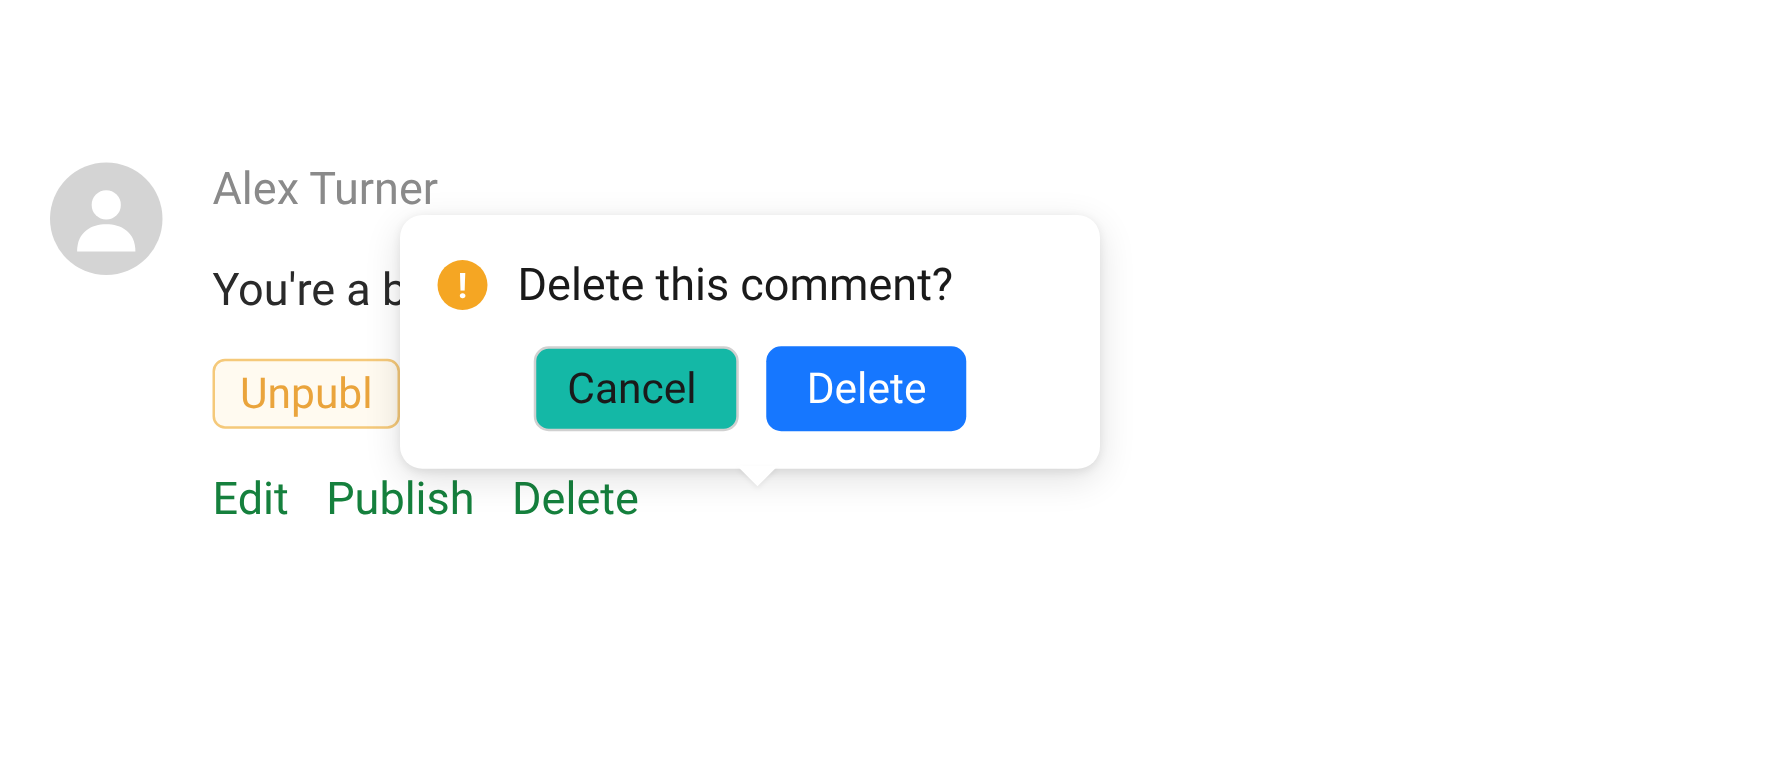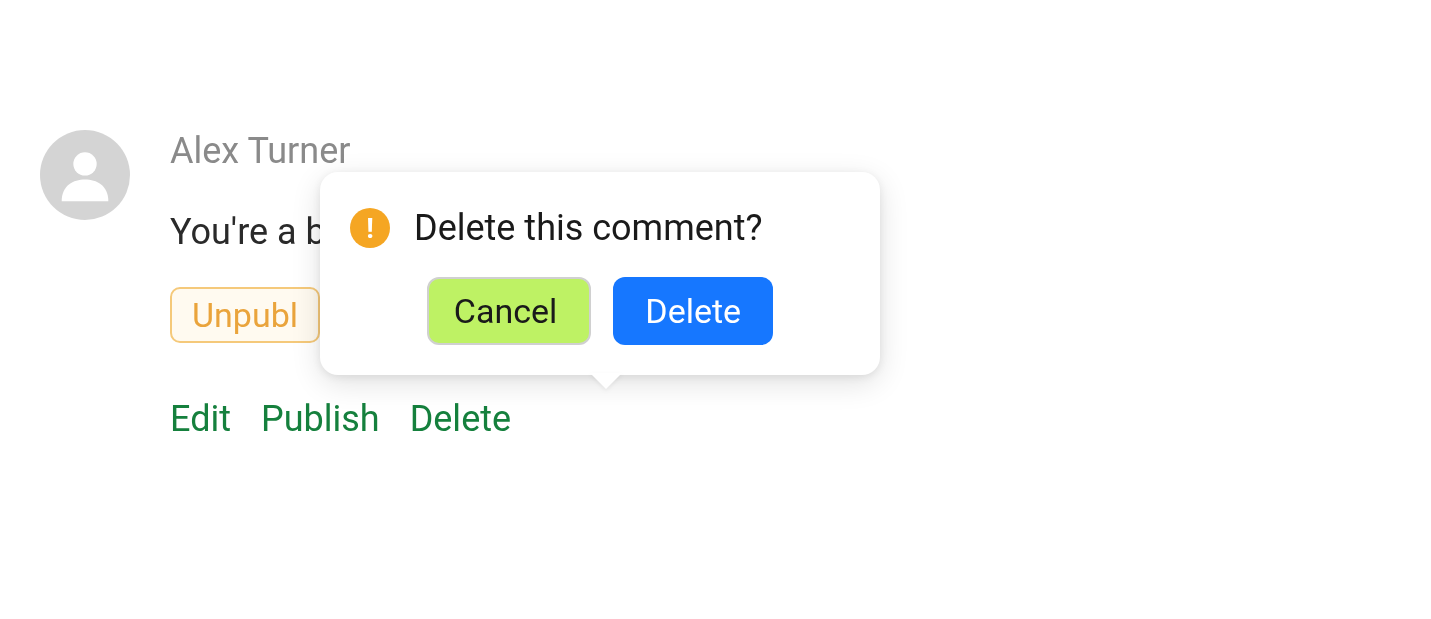--- a/index.html
+++ b/index.html
@@ -61,21 +61,21 @@
       white-space: nowrap;
     }
     .badge {
       display: inline-block;
       border: 2px solid #f5c97a;
       background: #fffaf0;
       color: #eaa43c;
       font-size: 34px;
       padding: 6px 20px;
       border-radius: 10px;
-      margin-bottom: 55px;
+      margin-bottom: 35px;
     }
     .actions {
       display: flex;
       gap: 30px;
       font-size: 36px;
       color: #8a8a8a;
     }
     .action-link {
       cursor: pointer;
       color: #15803d;
@@ -134,21 +134,21 @@
     }
     .btn {
       font-size: 34px;
       padding: 12px 32px;
       border-radius: 12px;
       cursor: pointer;
       border: none;
       font-family: inherit;
     }
     .btn-cancel {
-      background: #bef264;
+      background: #14b8a6;
       color: #1a1a1a;
       border: 2px solid #d0d0d0;
       padding-left: 25px;
     }
     .btn-delete {
       background: #1677ff;
       color: #ffffff;
     }
   </style>
 </head>

